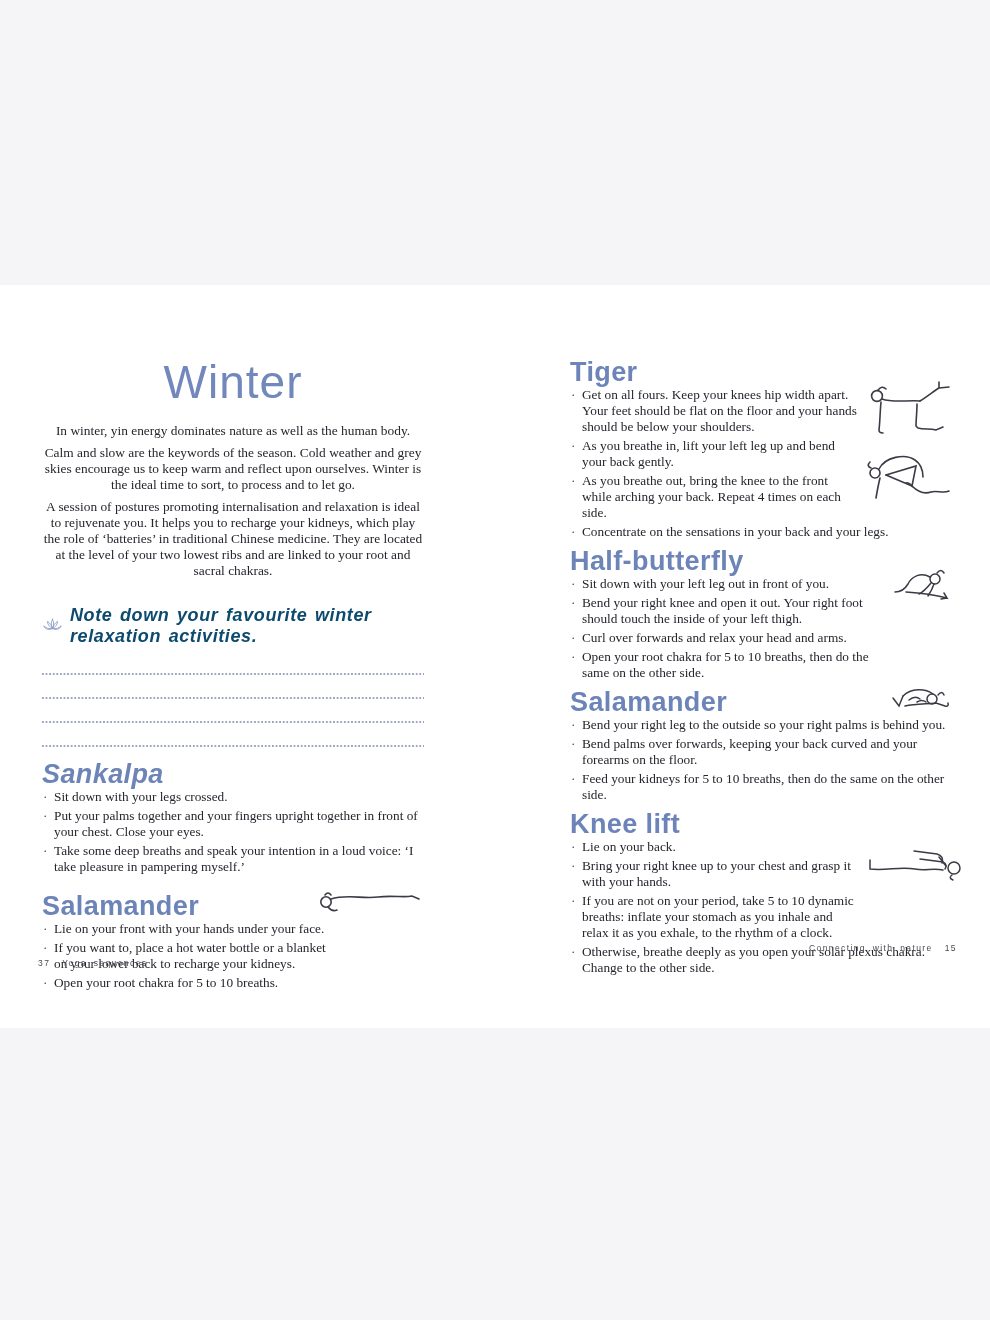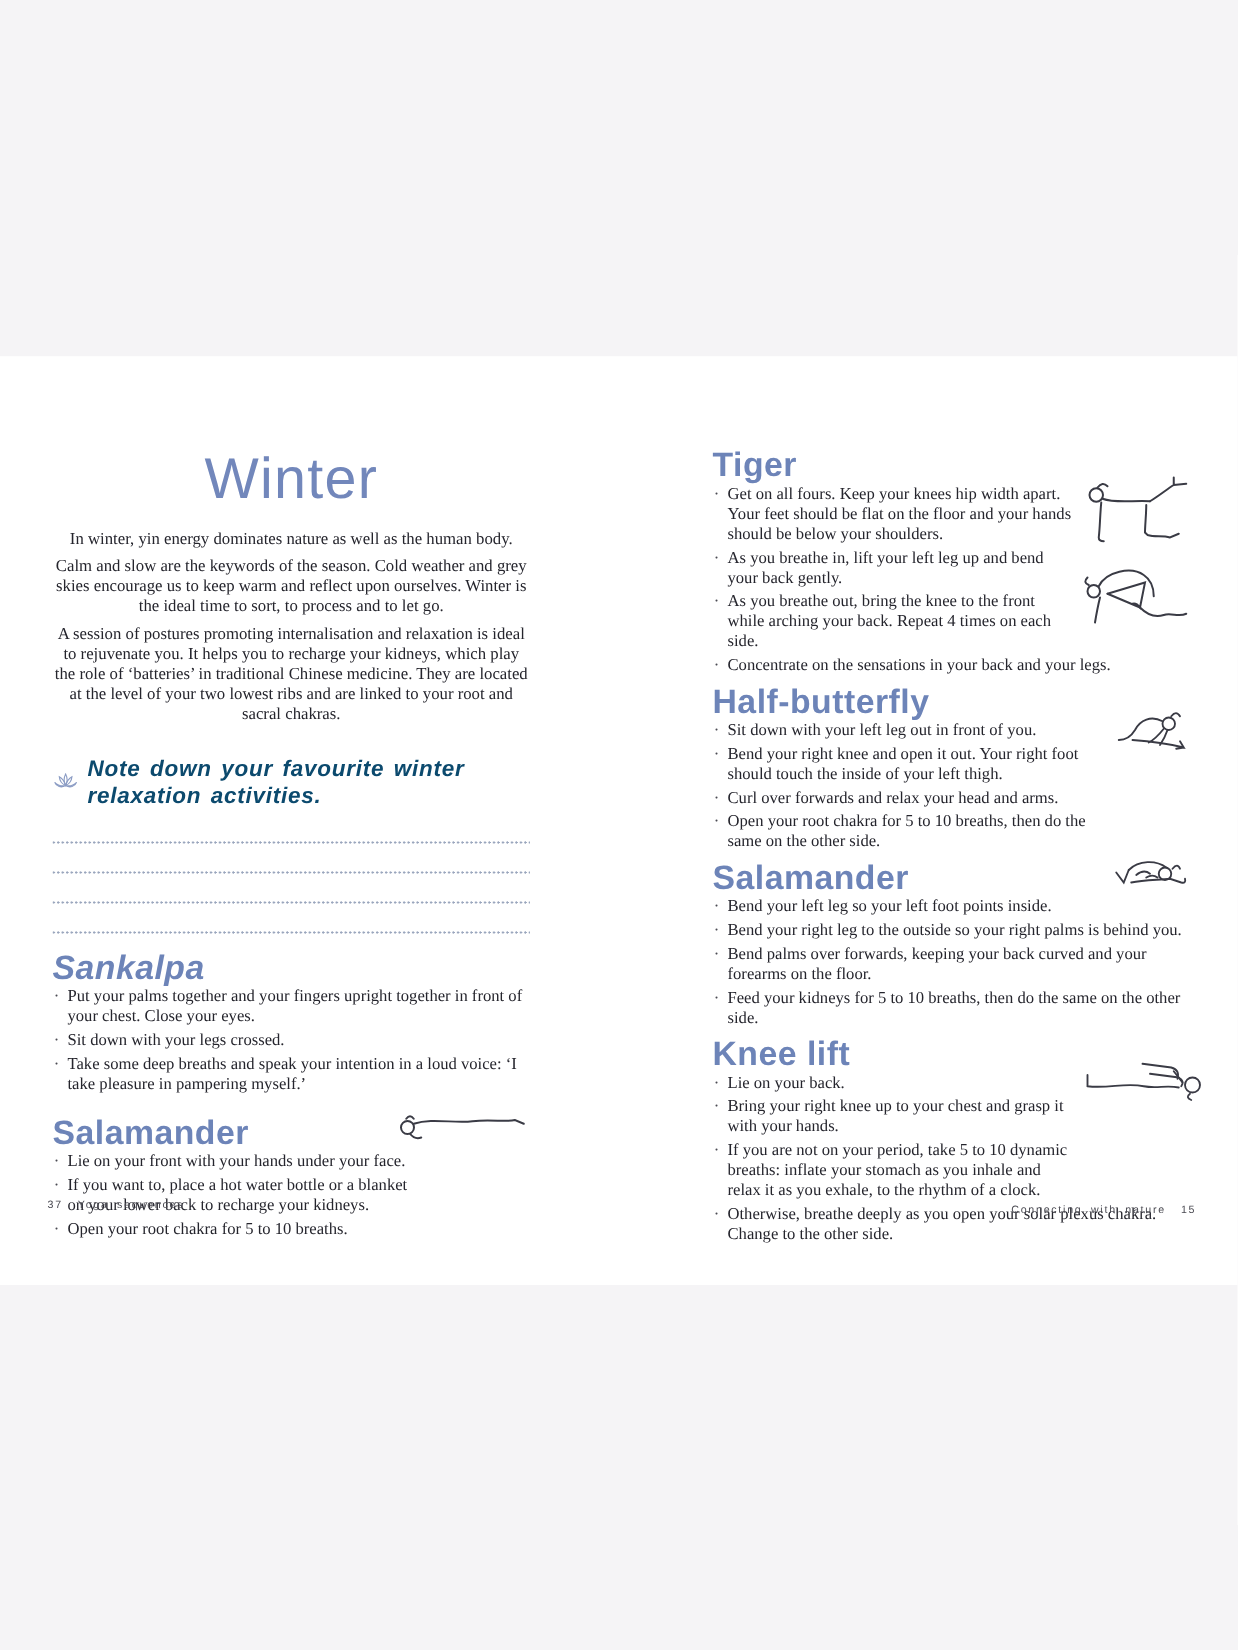--- a/index.html
+++ b/index.html
@@ -122,22 +122,22 @@
     <div class="write-lines">
       <div class="write-line"></div>
       <div class="write-line"></div>
       <div class="write-line"></div>
       <div class="write-line"></div>
     </div>
 
     <div class="sec-sankalpa">
       <h2 class="sec italic first">Sankalpa</h2>
       <ul class="bullets">
+        <li><span>Sit down with your legs crossed.</span></li>
         <li><span>Put your palms together and your fingers upright together in front of your chest. Close your eyes.</span></li>
-        <li><span>Sit down with your legs crossed.</span></li>
         <li><span>Take some deep breaths and speak your intention in a loud voice: ‘I take pleasure in pampering myself.’</span></li>
       </ul>
     </div>
 
     <div class="sec-salamander">
       <h2 class="sec second">Salamander</h2>
       <ul class="bullets">
         <li><span>Lie on your front with your hands under your face.</span></li>
         <li><span>If you want to, place a hot water bottle or a blanket on your lower back to recharge your kidneys.</span></li>
         <li><span>Open your root chakra for 5 to 10 breaths.</span></li>
@@ -179,21 +179,20 @@
         <li><span>Sit down with your left leg out in front of you.</span></li>
         <li><span>Bend your right knee and open it out. Your right foot should touch the inside of your left thigh.</span></li>
         <li><span>Curl over forwards and relax your head and arms.</span></li>
         <li><span>Open your root chakra for 5 to 10 breaths, then do the same on the other side.</span></li>
       </ul>
     </div>
 
     <div class="sec-triskelion">
       <h2 class="sec">Salamander</h2>
       <ul class="bullets">
-        <li><span>Bend your left leg so your left foot points inside.</span></li>
         <li><span>Bend your right leg to the outside so your right palms is behind you.</span></li>
         <li><span>Bend palms over forwards, keeping your back curved and your forearms on the floor.</span></li>
         <li><span>Feed your kidneys for 5 to 10 breaths, then do the same on the other side.</span></li>
       </ul>
     </div>
 
     <div class="sec-kneelift">
       <h2 class="sec">Knee lift</h2>
       <ul class="bullets">
         <li><span>Lie on your back.</span></li>

